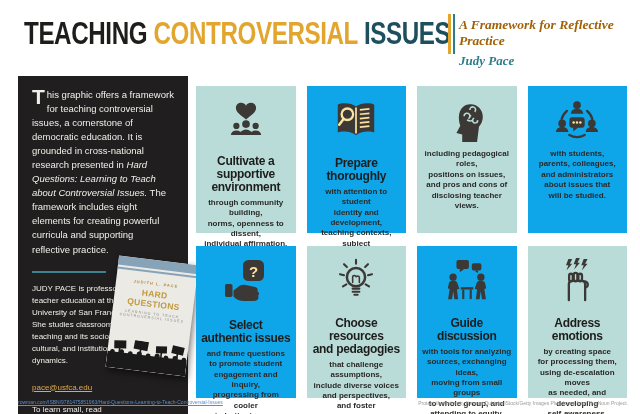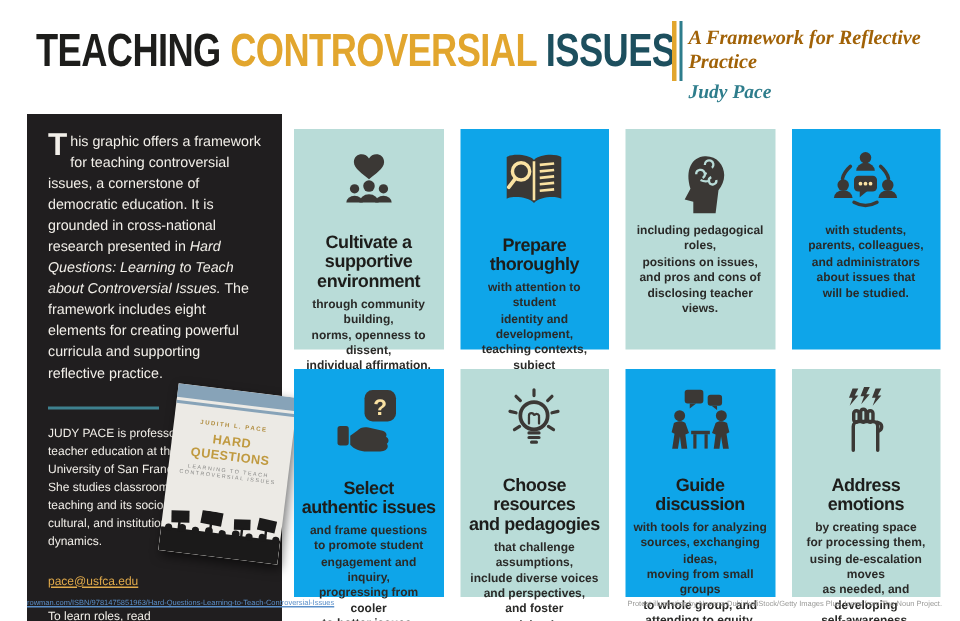--- a/index.html
+++ b/index.html
@@ -110,21 +110,21 @@
           <circle cx="150" cy="33" r="4.5"></circle>
         <circle cx="163" cy="34" r="4"></circle>
       </g>
     </svg>
     <div class="panel-body">
       <div class="intro"><span class="dropcap">T</span><span>his graphic offers a framework for teaching controversial issues, a cornerstone of democratic education. It is grounded in cross-national research presented in </span><span class="bk">Hard Questions: Learning to Teach about Controversial Issues.</span><span> The framework includes eight elements for creating powerful curricula and supporting reflective practice.</span></div>
       <hr class="panel-rule">
       <div class="bio">JUDY PACE is professor of teacher education at the University of San Francisco. She studies classroom teaching and its sociopolitical, cultural, and institutional dynamics.</div>
       <a class="gold-link">pace@usfca.edu</a>
       <div class="learn">
-        <span>To learn roles, read</span><br>
+        <span>To learn small, read</span><br>
         <a class="ital-link">Hard Questions: Learning to Teach Controversial Issues</a><br>
         
       </div>
     </div>
   </div>
 
   <div class="book">
     <div class="book-band"></div>
     <div class="book-author">JUDITH L. PACE</div>
     <div class="book-title">HARD QUESTIONS</div>

